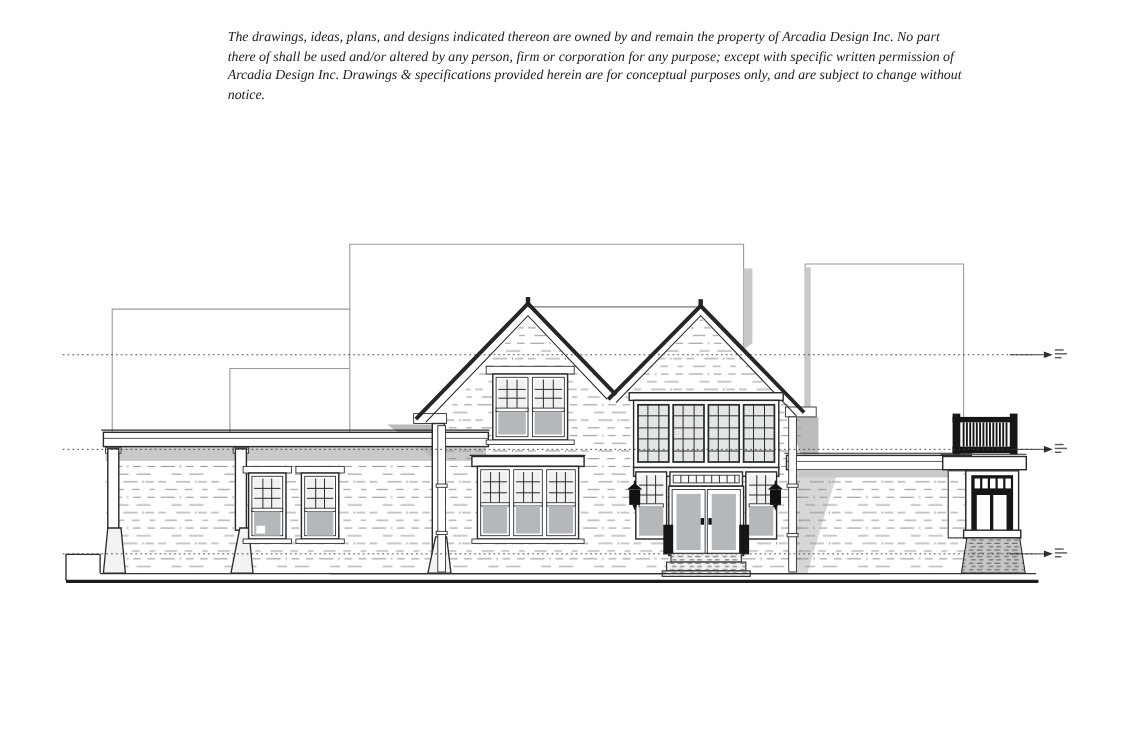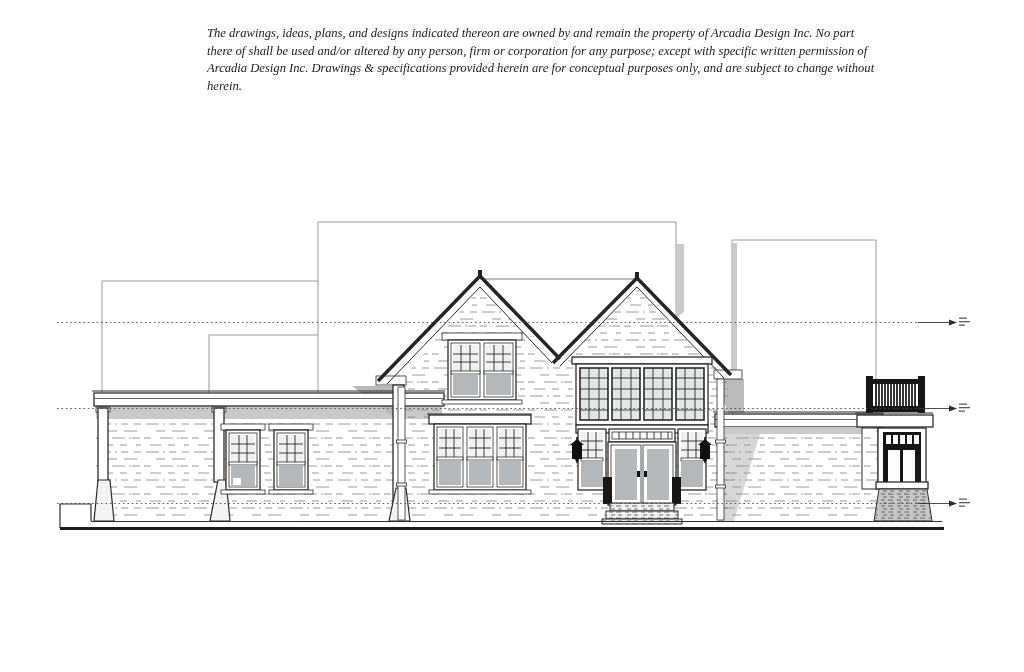--- a/index.html
+++ b/index.html
@@ -23,21 +23,21 @@
 </style>
 </head>
 <body>
 
 <div id="canvas">
 
   <div id="disclaimer">
     <div class="dline">The drawings, ideas, plans, and designs indicated thereon are owned by and remain the property of Arcadia Design Inc. No part</div>
     <div class="dline">there of shall be used and/or altered by any person, firm or corporation for any purpose; except with specific written permission of</div>
     <div class="dline">Arcadia Design Inc. Drawings &amp; specifications provided herein are for conceptual purposes only, and are subject to change without</div>
-    <div class="dline">herein.</div>
+    <div class="dline">notice.</div>
   </div>
 
   <svg width="1024" height="672" viewBox="0 0 1024 672">
     <defs>
       <pattern id="brick" width="48" height="28" patternUnits="userSpaceOnUse">
         <path d="M2 4 h13 M25 4 h7 M38 4 h7 M12 11 h9 M28 11 h13 M0 18 h7 M16 18 h13 M36 18 h8 M6 25 h11 M24 25 h7 M40 25 h5 M20 3 v2 M34 17 v2" stroke="#8f8f8f" stroke-width="0.9" fill="none"></path>
       </pattern>
       <pattern id="stone" width="16" height="6" patternUnits="userSpaceOnUse">
         <path d="M1 2 H5 M8 2 H13 M3 5 H7 M10 5 H14" stroke="#4a4a4a" stroke-width="0.8" fill="none"></path>
       </pattern>

